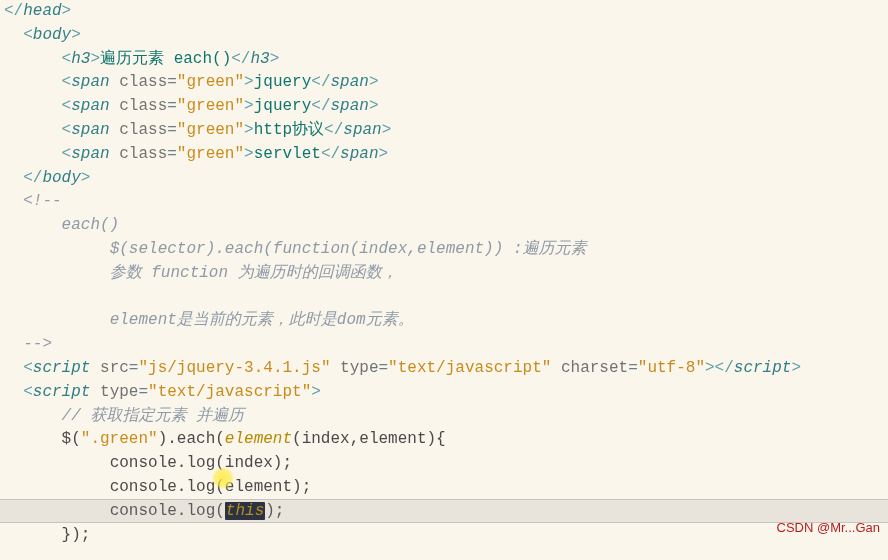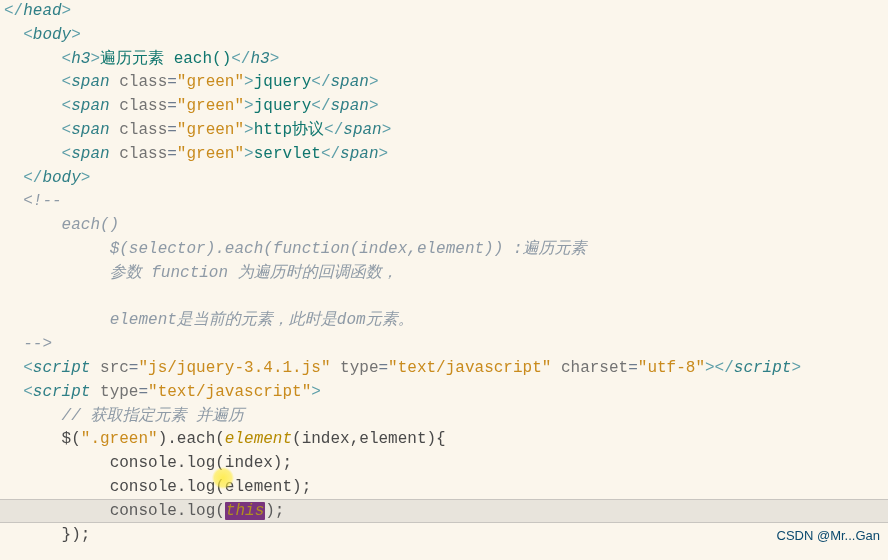--- a/index.html
+++ b/index.html
@@ -41,31 +41,31 @@
     pointer-events: none;
   }
   .cursor-spot {
     position: absolute;
     width: 22px; height: 22px;
     border-radius: 50%;
     background: radial-gradient(circle, rgba(255,235,59,0.85) 0%, rgba(255,235,59,0.6) 55%, rgba(255,235,59,0) 72%);
     pointer-events: none;
   }
   .this-hl {
-    background: #701a75;
+    background: #0f172a;
     border-radius: 1px;
     padding: 0 1px;
   }
 
   .watermark {
     position: absolute;
     right: 8px;
-    bottom: 12px;
+    bottom: 20px;
     font-size: 13px;
-    color: #0c4a6e;
+    color: #b91c1c;
     font-family: Arial, sans-serif;
   }
 </style>
 </head>
 <body>
 
 <div class="code-area">
 
   <div class="line"><span class="angle">&lt;/</span><span class="tag">head</span><span class="angle">&gt;</span></div>
 

